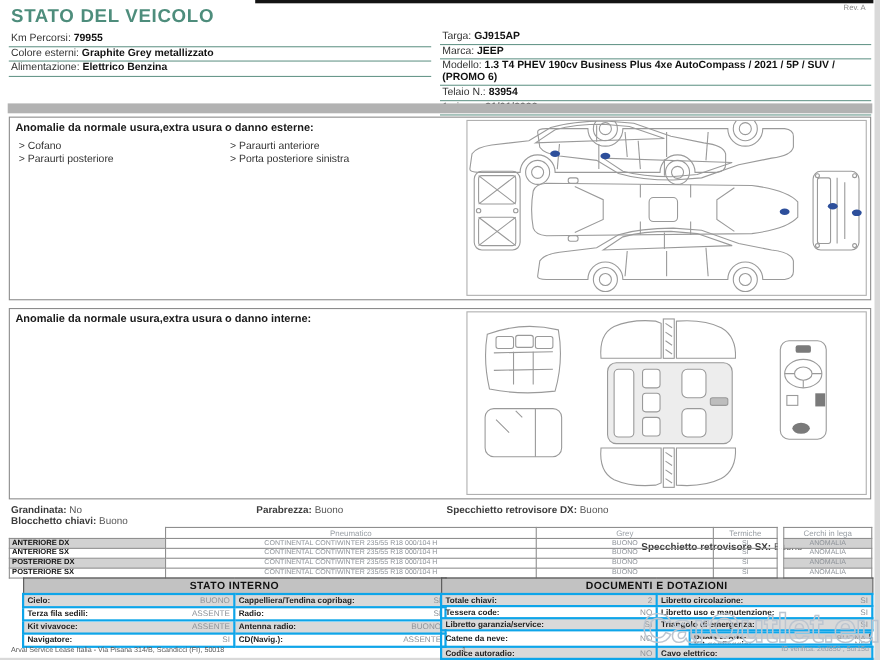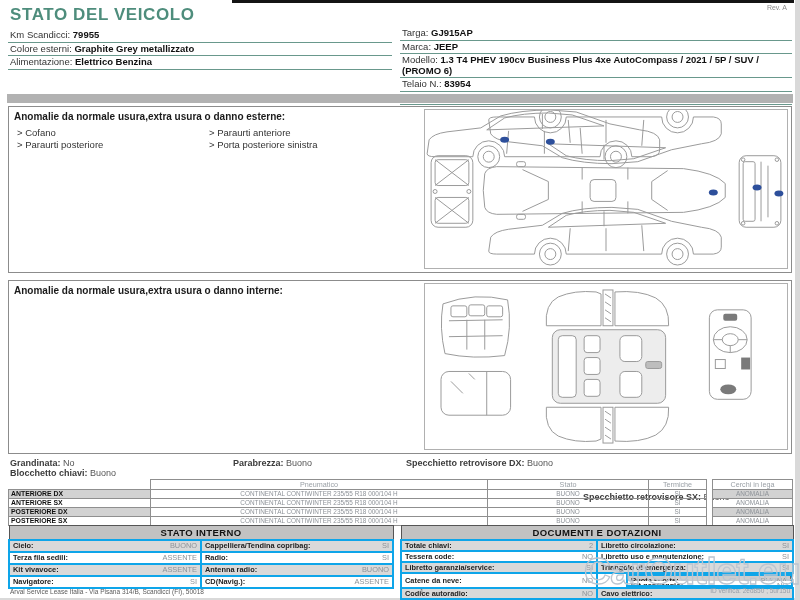--- a/index.html
+++ b/index.html
@@ -38,21 +38,21 @@
   .tires .c{font-size:6.4px;color:#8d9298;text-align:center;}
   .tires .nob{border:none;background:#fff;}
   .tires tr.alt .pos,.tires tr.alt .cer{background:#d2d2d2;}
 
   .panel th.phead{background:#c2c2c2;border:1px solid #555;height:11px;line-height:11px;font-size:9.5px;font-weight:bold;color:#111;letter-spacing:.4px;text-align:center;}
   .panel td.half{border:2px solid #0ea5e9;height:10px;line-height:10px;padding:0;overflow:hidden;white-space:nowrap;margin-left:28px;}
   .docs td.half{height:9px;line-height:9px;}
   .panel tr.alt td{background:#d9d9d9;}
   .plbl{float:left;font-weight:bold;font-size:7.4px;color:#222;padding-left:3px;}
   .pval{float:right;color:#8d9298;font-size:7.4px;padding-right:3px;}
-  .stato-interno{left:8px;top:525px;width:384px;}
+  .stato-interno{left:20px;top:525px;width:384px;}
   .docs{left:400px;top:525px;width:392px;}
   .flexcell{display:flex;flex-direction:column;}
   .sub{flex:1;overflow:hidden;}
   .subA{flex:1.15;background:#cdcdcd;border-right:1px solid #666;}
 
   .footer{position:absolute;font-size:6.5px;color:#5a5a5a;}
   .f-left{left:10px;top:588px;}
   .f-page{left:420px;top:588px;}
   .f-right{left:615px;top:587px;width:175px;text-align:right;color:#979ea8;}
 
@@ -63,21 +63,21 @@
 </head>
 <body>
 
 <div class="page">
 
   <div class="topbar"></div>
   <div class="rev">Rev. A</div>
   <h1 class="title">STATO DEL VEICOLO</h1>
 
   <div class="info info-left">
-    <div class="irow"><span>Km Scandicci:</span> <b>79955</b></div>
+    <div class="irow"><span>Km Percorsi:</span> <b>79955</b></div>
     <div class="irow"><span>Colore esterni:</span> <b>Graphite Grey metallizzato</b></div>
     <div class="irow"><span>Alimentazione:</span> <b>Elettrico Benzina</b></div>
   </div>
 
   <div class="info info-right">
     <div class="irow"><span>Targa:</span> <b>GJ915AP</b></div>
     <div class="irow"><span>Marca:</span> <b>JEEP</b></div>
     <div class="irow"><span>Modello:</span> <b>1.3 T4 PHEV 190cv Business Plus 4xe AutoCompass / 2021 / 5P / SUV / (PROMO 6)</b></div>
     <div class="irow"><span>Telaio N.:</span> <b>83954</b></div>
     <div class="irow"><span>1a imm.:</span> <b>31/01/2022</b></div>
@@ -223,21 +223,21 @@
         <col style="width:337px">
         <col style="width:161px">
         <col style="width:58px">
         <col style="width:6px">
         <col style="width:80px">
       </colgroup>
     <tbody>
         <tr class="hdr">
       <td class="nob"></td>
       <th>Pneumatico</th>
-      <th>Stato</th>
+      <th>Grey</th>
       <th>Termiche</th>
       <td class="nob"></td>
       <th>Cerchi in lega</th>
     </tr>
     <tr class="alt">
       <td class="pos">ANTERIORE DX</td>
       <td class="c">CONTINENTAL CONTIWINTER 235/55 R18 000/104 H</td>
       <td class="c">BUONO</td>
       <td class="c">SI</td>
       <td class="nob"></td>

